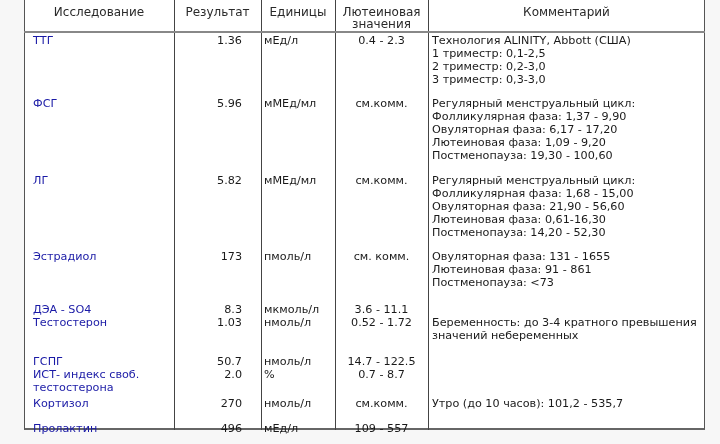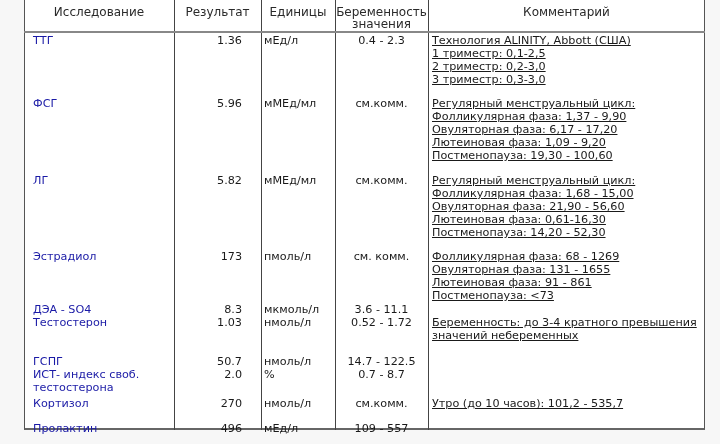--- a/index.html
+++ b/index.html
@@ -27,40 +27,40 @@
   .vline { position: absolute; top: -2px; width: 1px; height: 432px; background: #444; }
   .hline { position: absolute; left: 24px; width: 681px; height: 2px; background: #888; }
   .cell {
     position: absolute; line-height: 13px; white-space: nowrap;
     font-size: 11.2px; letter-spacing: 0px;
   }
   .hdr { color: #2a2a2a; text-align: center; font-size: 12px; }
   .name { color: #1a1aa6; margin-left: 6px; }
   .num { text-align: right; }
   .ctr { text-align: center; }
-  .comment { color: #1a1a1a; text-decoration: underline; }
+  .comment { color: #1a1a1a; }
   .comment div { height: 13px; }
 </style>
 </head>
 <body>
 
 <div class="frame"></div>
 <div class="sheet"></div>
 
 <div class="vline" style="left:174px"></div>
 <div class="vline" style="left:261px"></div>
 <div class="vline" style="left:335px"></div>
 <div class="vline" style="left:428px"></div>
 
 <div class="hline" style="top:31px"></div>
 
 <div class="cell hdr" style="left:24px;width:150px;top:6px">Исследование</div>
 <div class="cell hdr" style="left:174px;width:87px;top:6px">Результат</div>
 <div class="cell hdr" style="left:261px;width:74px;top:6px">Единицы</div>
-<div class="cell hdr" style="left:335px;width:93px;top:6px">Беременность</div>
+<div class="cell hdr" style="left:335px;width:93px;top:6px">Лютеиновая</div>
 <div class="cell hdr" style="left:335px;width:93px;top:18px">значения</div>
 <div class="cell hdr" style="left:428px;width:277px;top:6px">Комментарий</div>
 
 <div>
   <div class="cell name" style="left:27px;top:34px">ТТГ</div>
   <div class="cell num" style="left:174px;width:68px;top:34px">1.36</div>
   <div class="cell" style="left:264px;top:34px">мЕд/л</div>
   <div class="cell ctr" style="left:335px;width:93px;top:34px">0.4 - 2.3</div>
   <div class="cell comment" style="left:432px;top:34px">
     <div>Технология ALINITY, Abbott (США)</div>
@@ -97,21 +97,20 @@
     <div>Постменопауза: 14,20 - 52,30</div>
   </div>
 </div>
 
 <div>
   <div class="cell name" style="left:27px;top:250px">Эстрадиол</div>
   <div class="cell num" style="left:174px;width:68px;top:250px">173</div>
   <div class="cell" style="left:264px;top:250px">пмоль/л</div>
   <div class="cell ctr" style="left:335px;width:93px;top:250px">см. комм.</div>
   <div class="cell comment" style="left:432px;top:250px">
-    <div>Фолликулярная фаза: 68 - 1269</div>
     <div>Овуляторная фаза: 131 - 1655</div>
     <div>Лютеиновая фаза: 91 - 861</div>
     <div>Постменопауза: &lt;73</div>
   </div>
 </div>
 
 <div>
   <div class="cell name" style="left:27px;top:303px">ДЭА - SO4</div>
   <div class="cell num" style="left:174px;width:68px;top:303px">8.3</div>
   <div class="cell" style="left:264px;top:303px">мкмоль/л</div>

